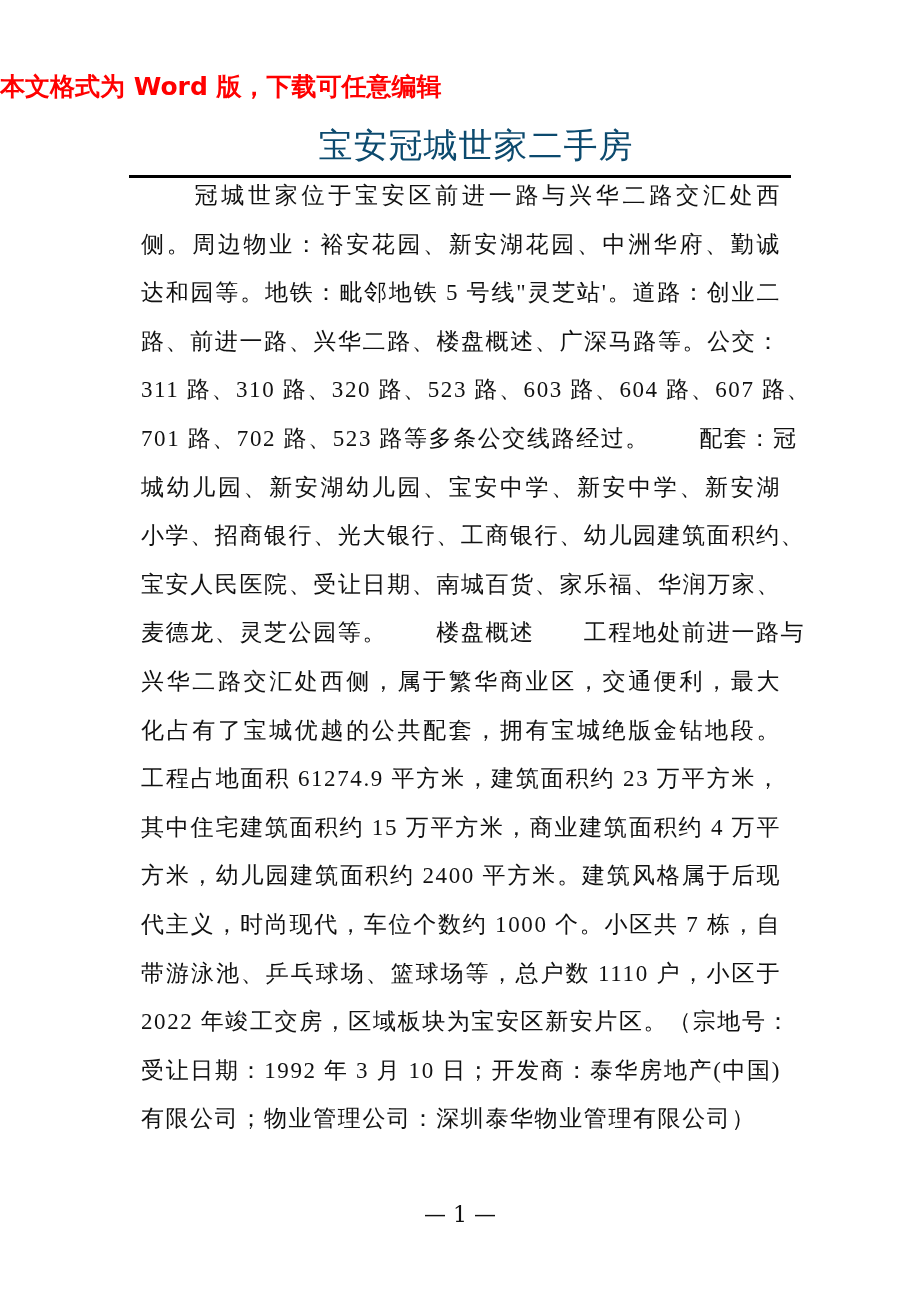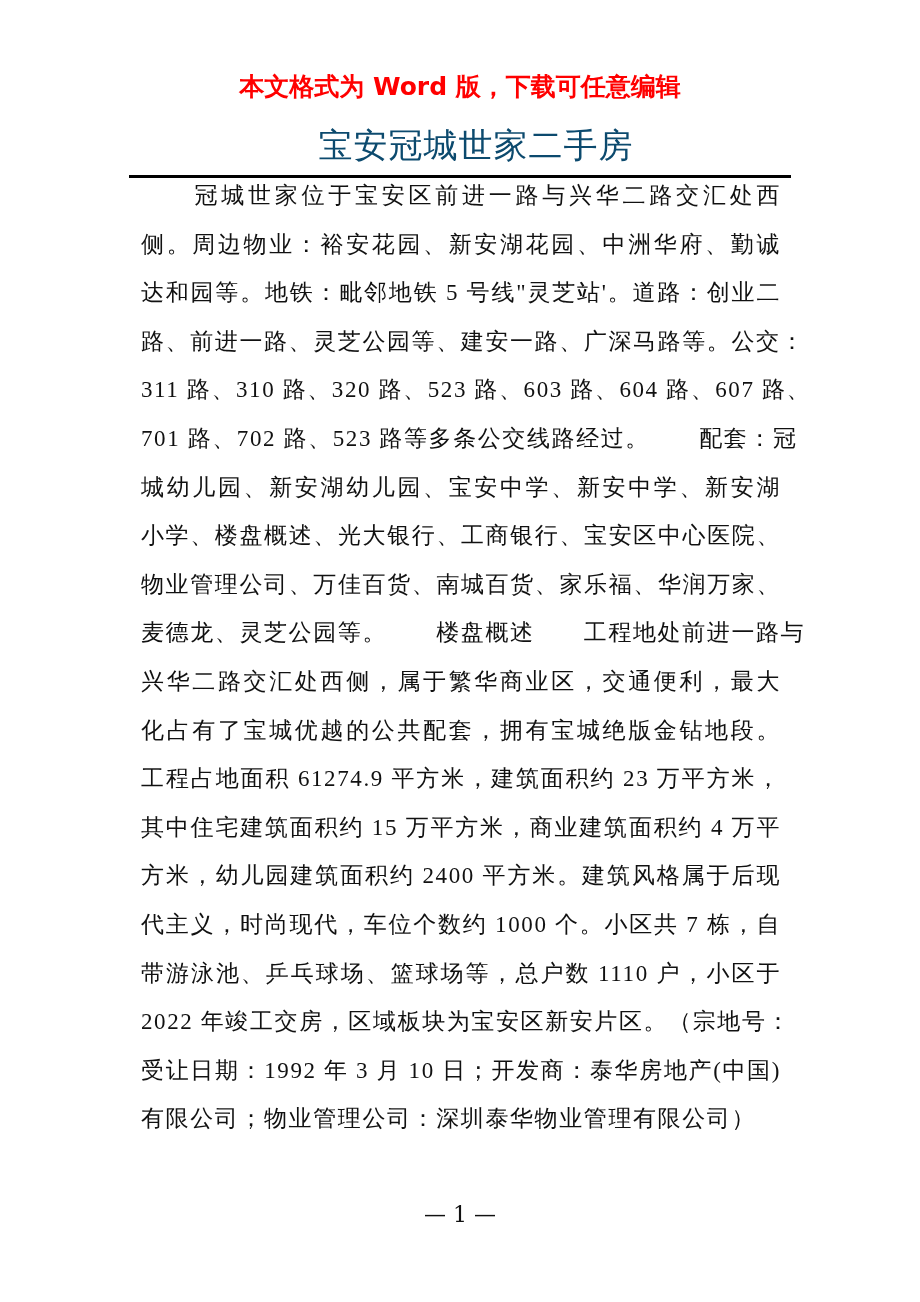--- a/index.html
+++ b/index.html
@@ -19,21 +19,21 @@
       top: 0;
       width: 920px;
       height: 1302px;
       background: #ffffff;
     }
     .notice {
       position: absolute;
       top: 70px;
       left: 0;
       width: 920px;
-      text-align: center;
+      text-align: left;
       color: #ff0000;
       font-family: "DejaVu Sans", "Liberation Sans", sans-serif;
       font-weight: bold;
       font-size: 25px;
       line-height: 34px;
       letter-spacing: 0px;
     }
     .doc-title {
       position: absolute;
       top: 124px;
@@ -94,26 +94,26 @@
 
 <div class="page">
   <div class="notice">本文格式为 Word 版，下载可任意编辑</div>
   <div class="doc-title">宝安冠城世家二手房</div>
   <div class="rule"></div>
 
   <div class="body-text">
     <span class="line">　　冠城世家位于宝安区前进一路与兴华二路交汇处西</span>
     <span class="line">侧。周边物业：裕安花园、新安湖花园、中洲华府、勤诚</span>
     <span class="line">达和园等。地铁：毗邻地铁 5 号线"灵芝站'。道路：创业二</span>
-    <span class="line">路、前进一路、灵芝公园等、建安一路、广深马路等。公交：</span>
+    <span class="line">路、前进一路、兴华二路、楼盘概述、广深马路等。公交：</span>
     <span class="line">311 路、310 路、320 路、523 路、603 路、604 路、607 路、</span>
     <span class="line">701 路、702 路、523 路等多条公交线路经过。　　配套：冠</span>
     <span class="line">城幼儿园、新安湖幼儿园、宝安中学、新安中学、新安湖</span>
-    <span class="line">小学、楼盘概述、光大银行、工商银行、宝安区中心医院、</span>
-    <span class="line">物业管理公司、万佳百货、南城百货、家乐福、华润万家、</span>
+    <span class="line">小学、招商银行、光大银行、工商银行、幼儿园建筑面积约、</span>
+    <span class="line">宝安人民医院、受让日期、南城百货、家乐福、华润万家、</span>
     <span class="line">麦德龙、灵芝公园等。　　楼盘概述　　工程地处前进一路与</span>
     <span class="line">兴华二路交汇处西侧，属于繁华商业区，交通便利，最大</span>
     <span class="line">化占有了宝城优越的公共配套，拥有宝城绝版金钻地段。</span>
     <span class="line">工程占地面积 61274.9 平方米，建筑面积约 23 万平方米，</span>
     <span class="line">其中住宅建筑面积约 15 万平方米，商业建筑面积约 4 万平</span>
     <span class="line">方米，幼儿园建筑面积约 2400 平方米。建筑风格属于后现</span>
     <span class="line">代主义，时尚现代，车位个数约 1000 个。小区共 7 栋，自</span>
     <span class="line">带游泳池、乒乓球场、篮球场等，总户数 1110 户，小区于</span>
     <span class="line">2022 年竣工交房，区域板块为宝安区新安片区。（宗地号：</span>
     <span class="line">受让日期：1992 年 3 月 10 日；开发商：泰华房地产(中国)</span>

